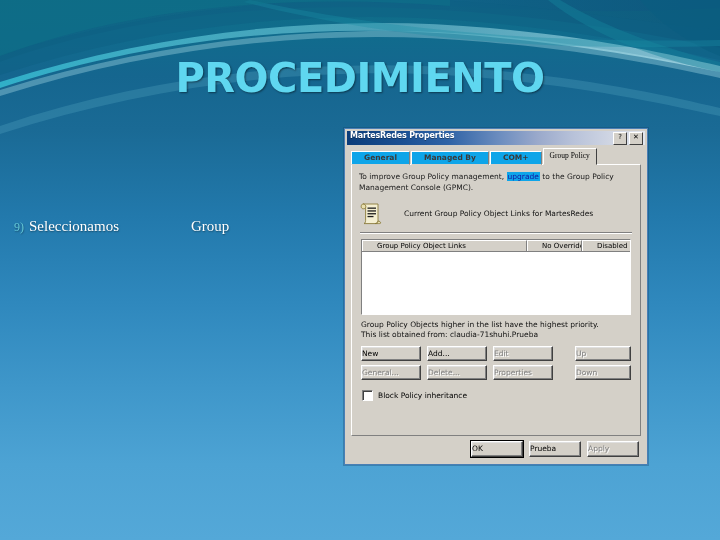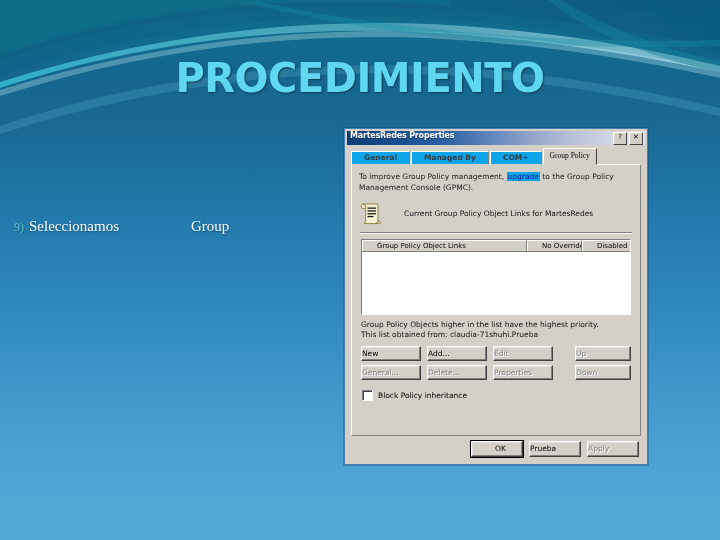--- a/index.html
+++ b/index.html
@@ -315,21 +315,20 @@
     box-sizing: border-box;
   }
   .footer .btn {
     width: 52px;
     height: 16px;
     line-height: 14px;
   }
   .footer .btn.default {
     border-color: #ffffff #404040 #404040 #ffffff;
     box-shadow: inset -1px -1px 0 #808080, inset 1px 1px 0 #dfdfdf, 0 0 0 1px #000;
-    padding-left: 23px;
   }
 </style>
 </head>
 <body>
 
 <div id="slide">
 
   <svg class="swoosh" width="720" height="200" viewBox="0 0 720 200" style="left:0;top:0;">
     <defs>
       <linearGradient id="gTopDark" x1="0" y1="0" x2="1" y2="0">

